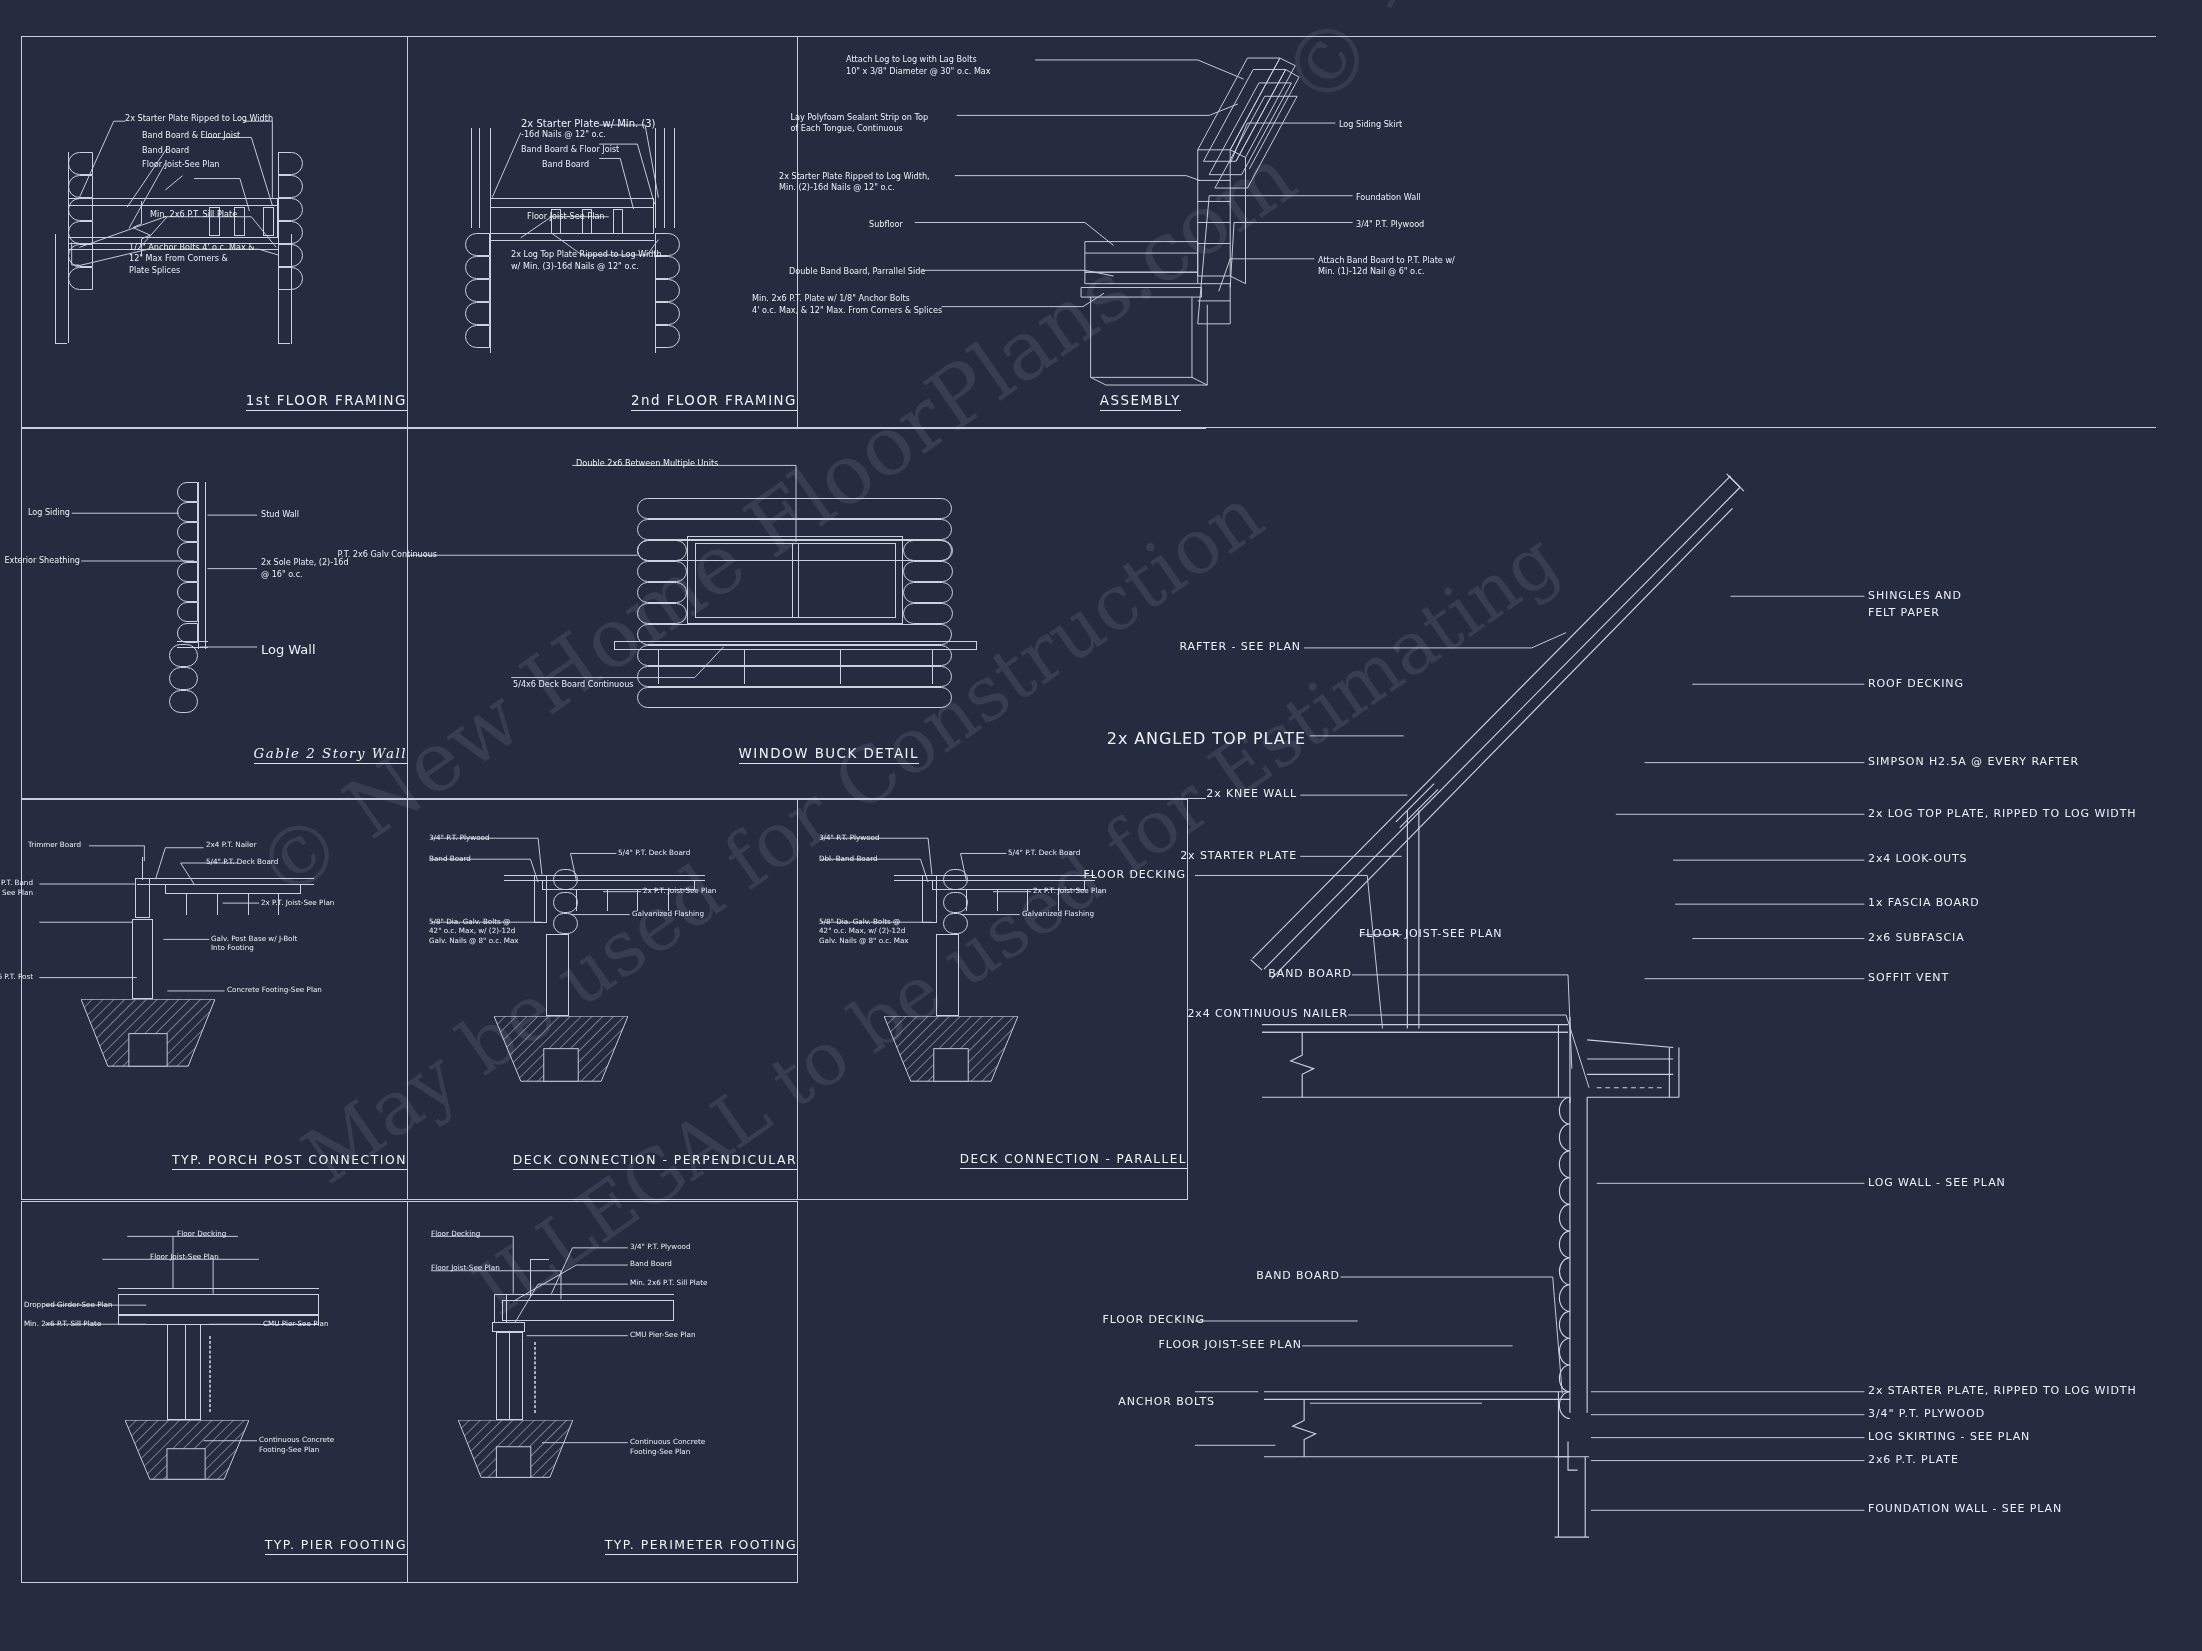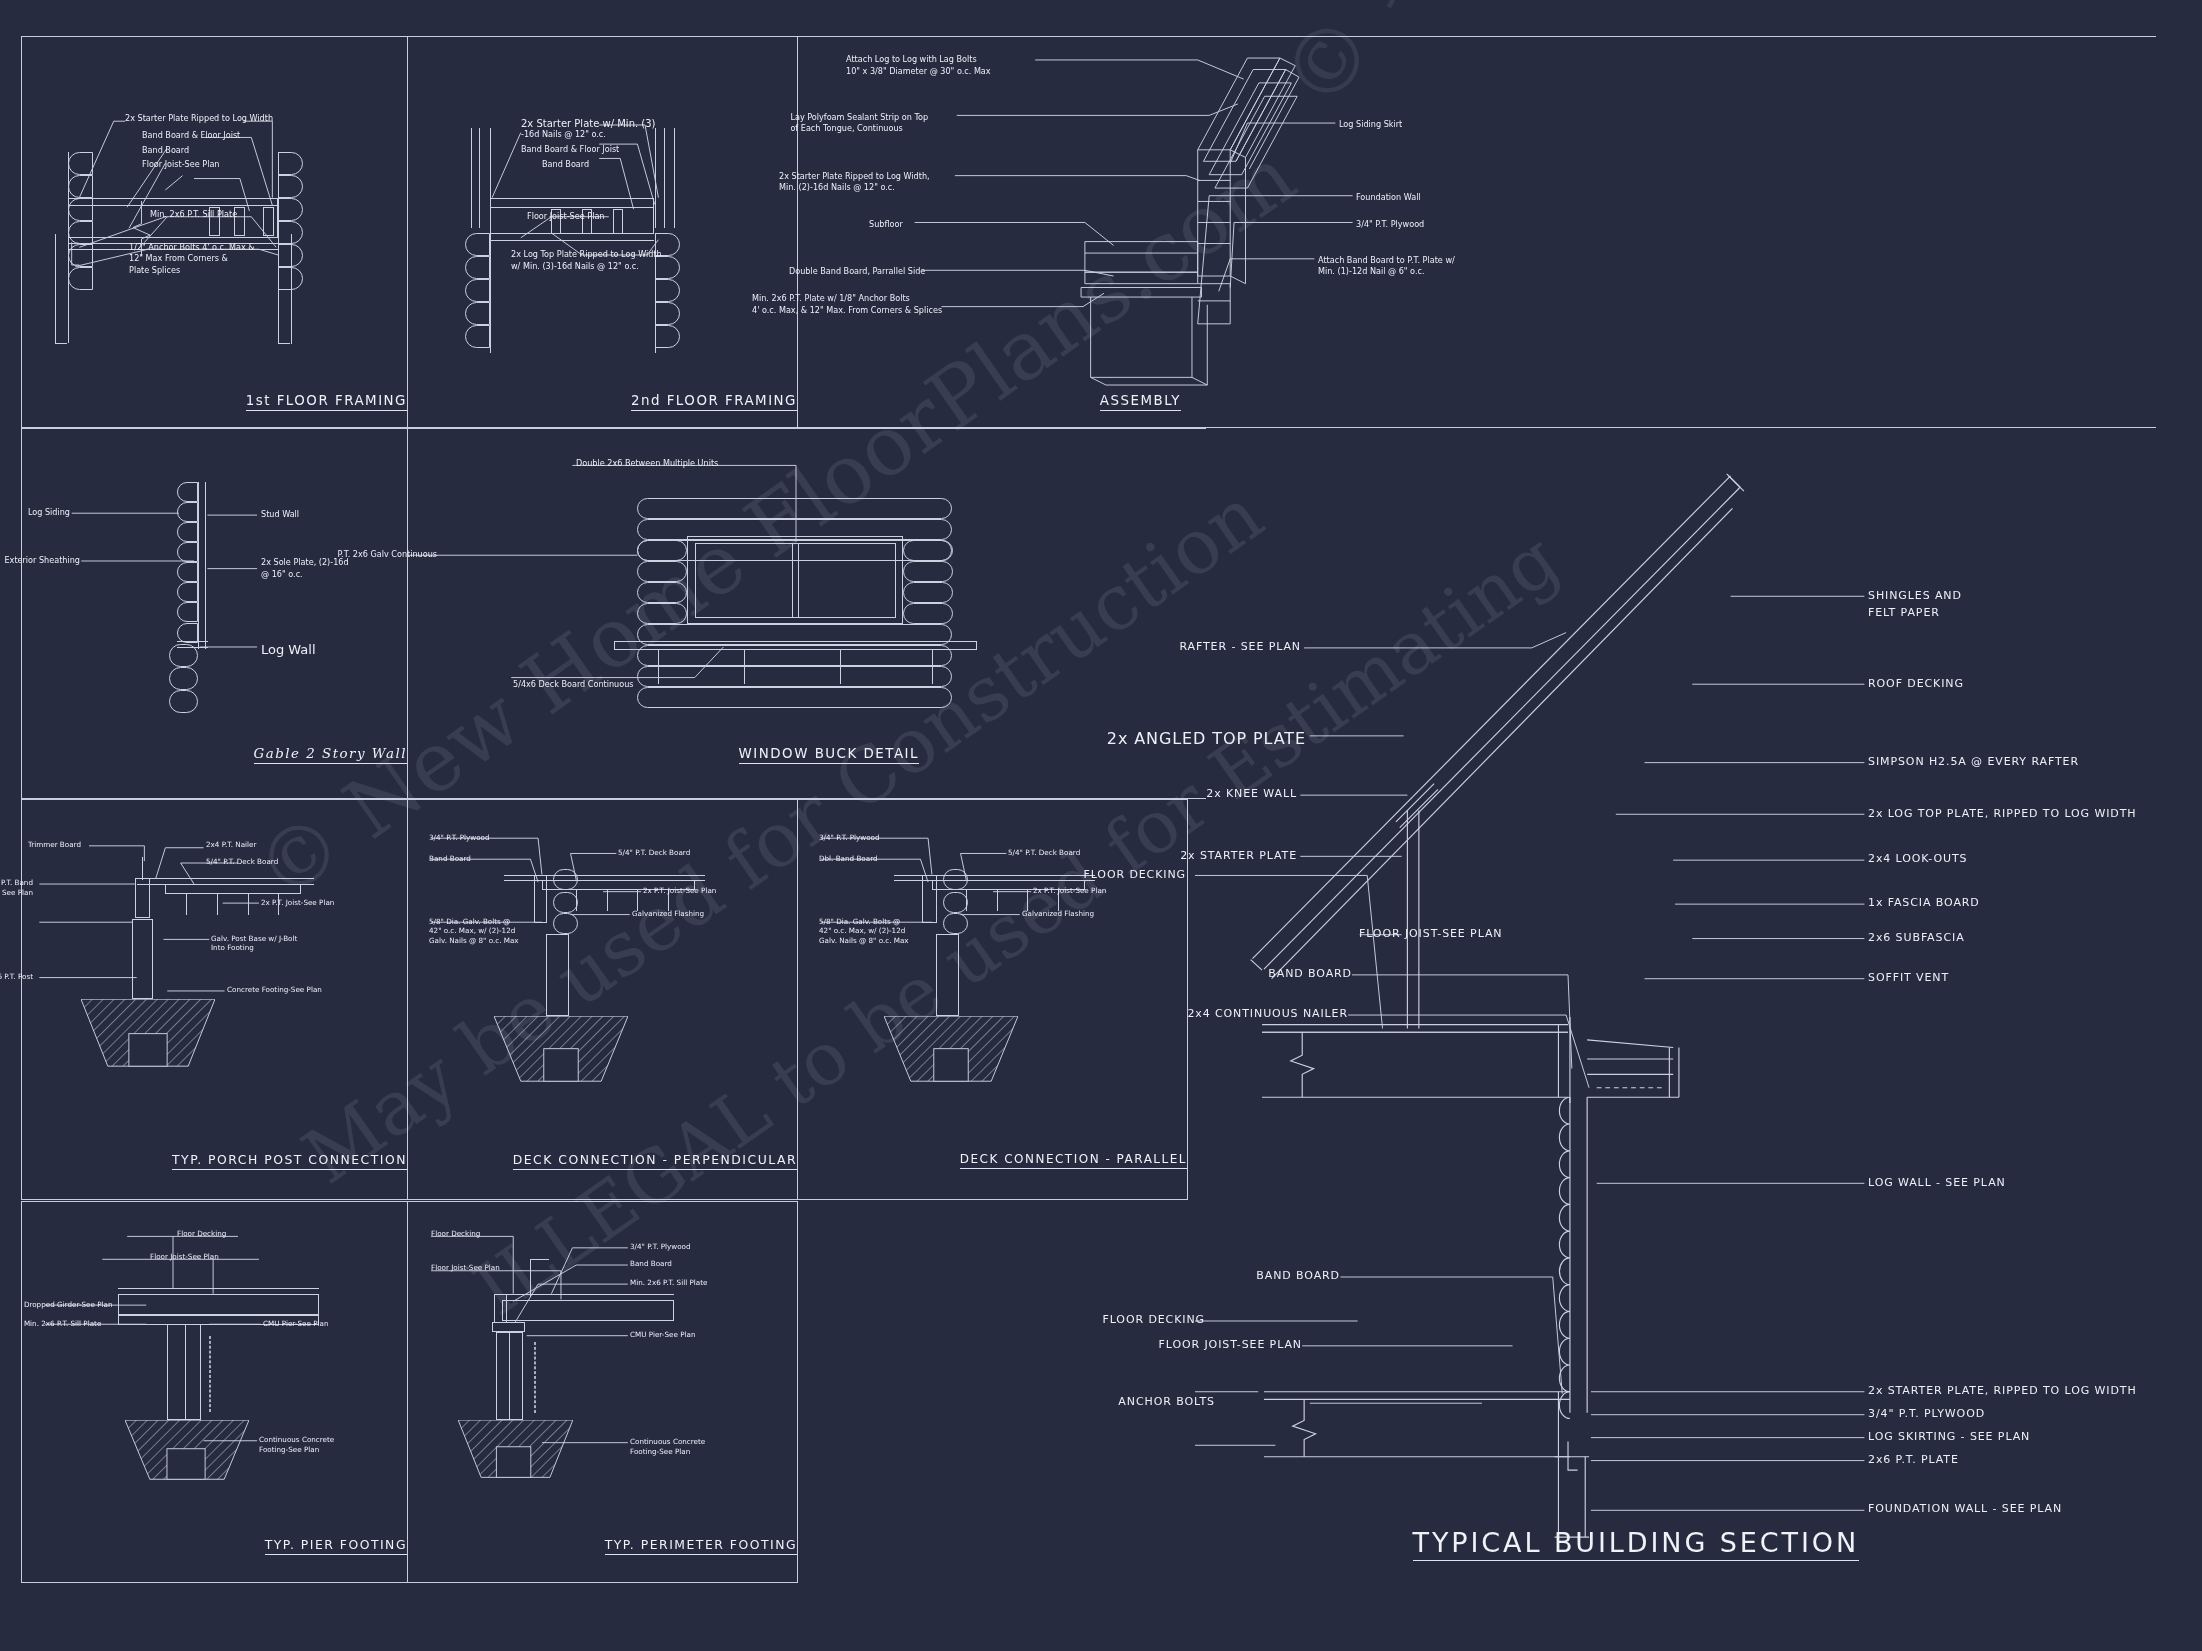--- a/index.html
+++ b/index.html
@@ -724,19 +724,18 @@
     <div class="lbl" style="left:673px;top:468px;font-size:11px;letter-spacing:0.9px;">1x FASCIA BOARD</div>
     <div class="lbl" style="left:673px;top:503px;font-size:11px;letter-spacing:0.9px;">2x6 SUBFASCIA</div>
     <div class="lbl" style="left:673px;top:543px;font-size:11px;letter-spacing:0.9px;">SOFFIT VENT</div>
     <div class="lbl" style="left:673px;top:748px;font-size:11px;letter-spacing:0.9px;">LOG WALL - SEE PLAN</div>
     <div class="lbl" style="left:673px;top:956px;font-size:11px;letter-spacing:0.9px;">2x STARTER PLATE, RIPPED TO LOG WIDTH</div>
     <div class="lbl" style="left:673px;top:979px;font-size:11px;letter-spacing:0.9px;">3/4" P.T. PLYWOOD</div>
     <div class="lbl" style="left:673px;top:1002px;font-size:11px;letter-spacing:0.9px;">LOG SKIRTING - SEE PLAN</div>
     <div class="lbl" style="left:673px;top:1025px;font-size:11px;letter-spacing:0.9px;">2x6 P.T. PLATE</div>
     <div class="lbl" style="left:673px;top:1074px;font-size:11px;letter-spacing:0.9px;">FOUNDATION WALL - SEE PLAN</div>
 
-    <div class="ttl" style="top:1099px;left:-210px;right:344px;font-size:27px;letter-spacing:2.9px;"><span>TYPICAL BUILDING SECTION</span></div>
   </div>
 
   <div class="wm" style="left:1262px;top:76px;font-size:88px;transform:rotate(-62deg);transform-origin:0 0;color:rgba(225,230,245,.09);">© New Home FloorPlans.com</div>
 
 </div>
 
 
 </body></html>

